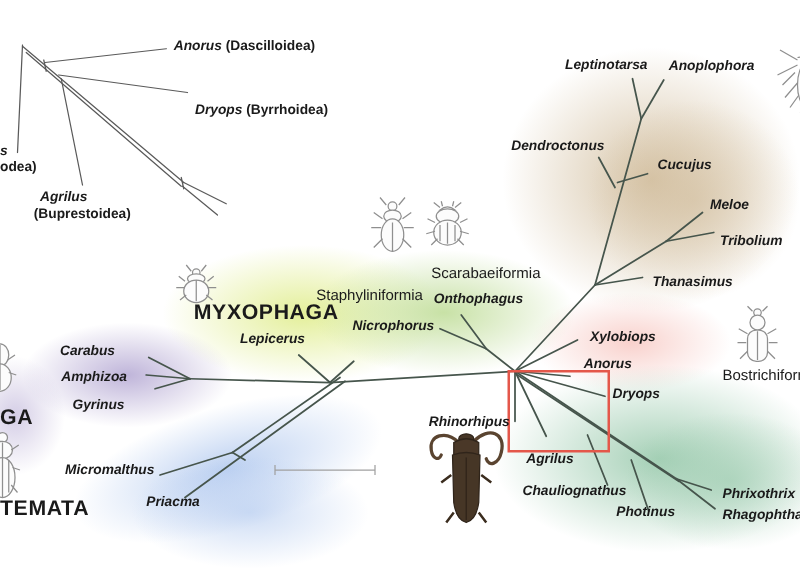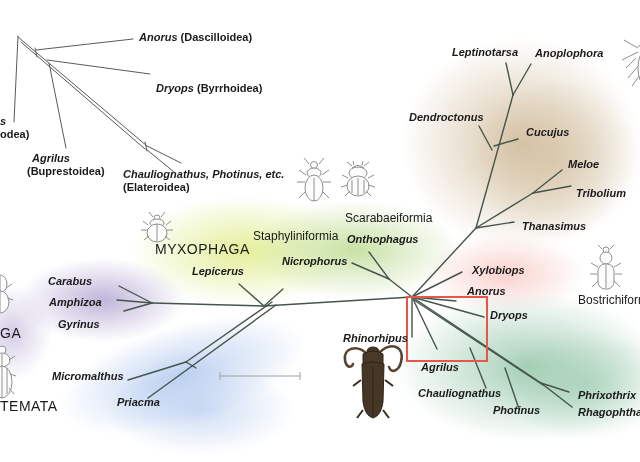--- a/index.html
+++ b/index.html
@@ -2,21 +2,21 @@
 <html><head>
 <meta charset="utf-8">
 <style>
   html,body{margin:0;padding:0;background:#fff;}
   #fig{position:relative;width:640px;height:462px;overflow:hidden;background:#fff;
        font-family:"Liberation Sans","DejaVu Sans",sans-serif;color:#1a1a1a;}
   .blob{position:absolute;border-radius:50%;pointer-events:none;}
   .lbl{position:absolute;white-space:nowrap;font-size:11px;line-height:13px;}
   .it{font-style:italic;font-weight:bold;}
   .bd{font-weight:bold;}
-  .big{font-size:14px;font-weight:normal;letter-spacing:.5px;}
+  .big{font-size:17px;font-weight:bold;letter-spacing:.5px;}
   .ser{font-size:12px;font-weight:normal;}
   svg{position:absolute;left:0;top:0;overflow:visible;}
   #redbox{position:absolute;left:406px;top:296px;width:78px;height:62px;
           border:2px solid #e4574a;background:transparent;}
   .icon{position:absolute;}
 </style>
 </head>
 <body>
 
 <div id="fig">
@@ -190,24 +190,20 @@
     <span class="bd">(Byrrhoidea)</span>
   </div>
   <div class="lbl" style="left:0px;top:115px;">
     <div class="it">s</div>
     <div class="bd">odea)</div>
   </div>
   <div class="lbl" style="left:32px;top:152px;">
     <div class="it">Agrilus</div>
     <div class="bd" style="margin-left:-5px;">(Buprestoidea)</div>
   </div>
-  <div class="lbl" style="left:123px;top:168px;">
-    <div class="it">Chauliognathus, Photinus, etc.</div>
-    <div class="bd">(Elateroidea)</div>
-  </div>
 
   <div class="lbl big" style="left:0px;top:327px;">GA</div>
   <div class="lbl big" style="left:0px;top:400px;">TEMATA</div>
   <div class="lbl big" style="left:155px;top:243px;">MYXOPHAGA</div>
   <div class="lbl ser" style="left:253px;top:230px;">Staphyliniformia</div>
   <div class="lbl ser" style="left:345px;top:212px;">Scarabaeiformia</div>
   <div class="lbl ser" style="left:578px;top:294px;">Bostrichiformia</div>
 
   <div class="lbl it" style="left:48px;top:275px;">Carabus</div>
   <div class="lbl it" style="left:49px;top:296px;">Amphizoa</div>

